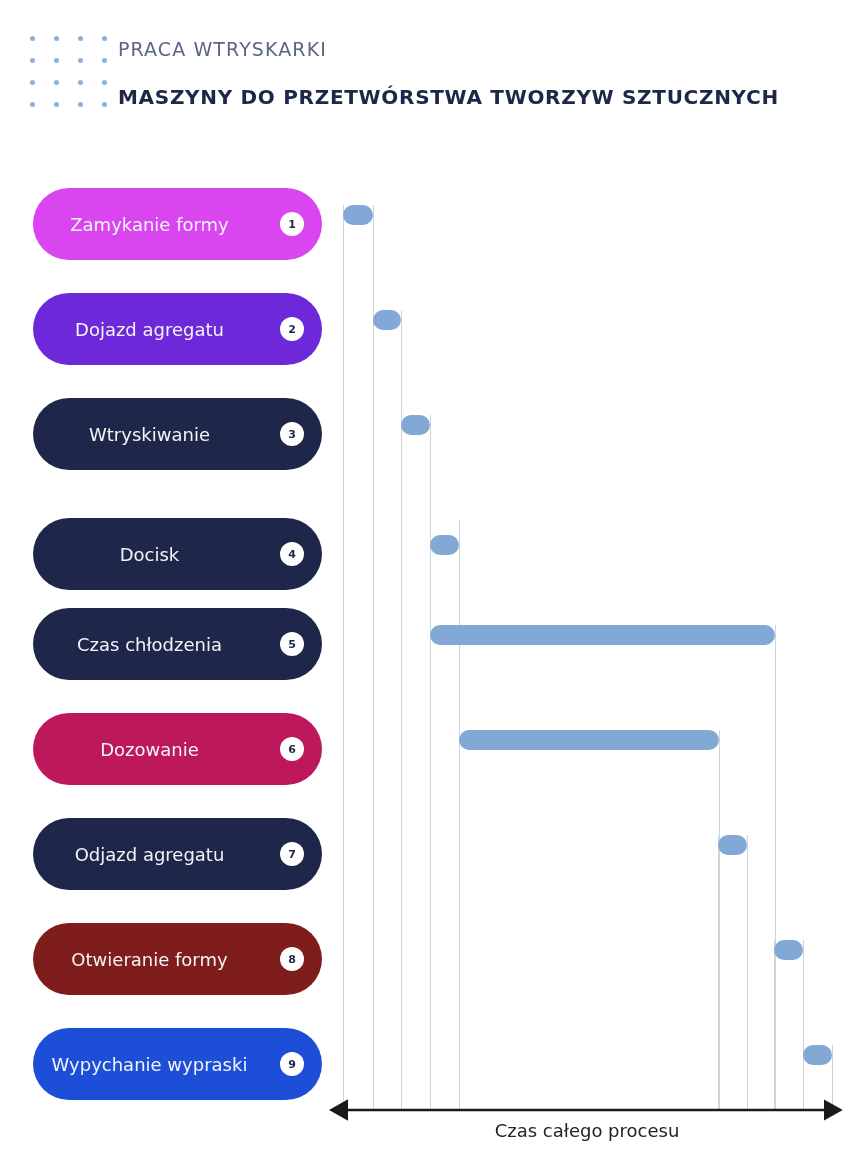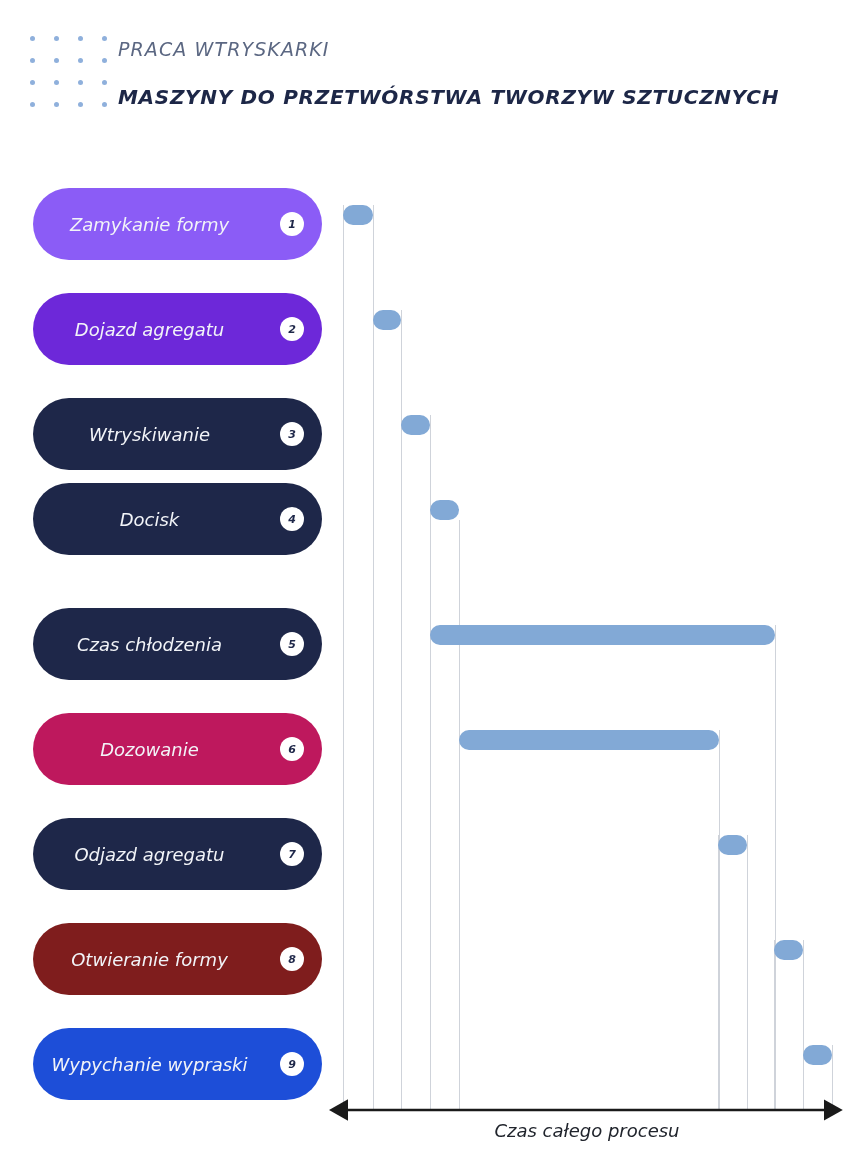--- a/index.html
+++ b/index.html
@@ -4,21 +4,21 @@
 <title>Praca wtryskarki</title>
 <style>
   html,body{margin:0;padding:0;}
   body{
     width:864px;height:1162px;
     background:#ffffff;
     font-family:"DejaVu Sans","Liberation Sans",sans-serif;
     overflow:hidden;
     position:relative;
   }
-  #page{position:relative;width:864px;height:1054px;font-style:italic;}
+  #page{position:relative;width:864px;height:1054px;}
 
   
   .header{position:absolute;left:0;top:0;width:864px;height:150px;}
   .dotgrid{position:absolute;left:30px;top:36px;width:84px;height:72px;}
   .dotgrid .dot{
     position:absolute;width:5px;height:5px;border-radius:50%;
     background:#8fb0dc;
   }
   .hdr-sub{
     position:absolute;left:118px;top:38px;
@@ -131,41 +131,41 @@
       <div class="guide" style="left: 775px; top: 625px; height: 485px; background: rgb(207, 211, 218);"></div>
       <div class="guide" style="left: 459px; top: 730px; height: 380px; background: rgb(207, 211, 218);"></div>
       <div class="guide" style="left: 719px; top: 730px; height: 380px; background: rgb(207, 211, 218);"></div>
       <div class="guide" style="left: 718px; top: 835px; height: 275px; background: rgb(207, 211, 218);"></div>
       <div class="guide" style="left: 747px; top: 835px; height: 275px; background: rgb(207, 211, 218);"></div>
       <div class="guide" style="left: 774px; top: 940px; height: 170px; background: rgb(207, 211, 218);"></div>
       <div class="guide" style="left: 803px; top: 940px; height: 170px; background: rgb(207, 211, 218);"></div>
       <div class="guide" style="left: 803px; top: 1045px; height: 65px; background: rgb(207, 211, 218);"></div>
       <div class="guide" style="left: 832px; top: 1045px; height: 65px; background: rgb(207, 211, 218);"></div>
       <div class="row" style="top: 188px;">
-        <div class="pill" style="background: #8b5cf6;">
+        <div class="pill" style="background: #d946ef;">
           <span class="pill-label" style="color: rgb(242, 244, 248);">Zamykanie formy</span>
           <span class="badge" style="background: rgb(255, 255, 255); color: rgb(30, 39, 73);">1</span>
         </div>
         <div class="bar" style="left: 343px; width: 30px; top: 17px; background: rgb(130, 169, 214);"></div>
       </div>
       <div class="row" style="top: 293px;">
         <div class="pill" style="background: #6d28d9;">
           <span class="pill-label" style="color: rgb(242, 244, 248);">Dojazd agregatu</span>
           <span class="badge" style="background: rgb(255, 255, 255); color: rgb(30, 39, 73);">2</span>
         </div>
         <div class="bar" style="left: 373px; width: 28px; top: 17px; background: rgb(130, 169, 214);"></div>
       </div>
       <div class="row" style="top: 398px;">
         <div class="pill" style="background: rgb(30, 39, 73);">
           <span class="pill-label" style="color: rgb(242, 244, 248);">Wtryskiwanie</span>
           <span class="badge" style="background: rgb(255, 255, 255); color: rgb(30, 39, 73);">3</span>
         </div>
         <div class="bar" style="left: 401px; width: 29px; top: 17px; background: rgb(130, 169, 214);"></div>
       </div>
-      <div class="row" style="top: 483px;">
+      <div class="row" style="top: 518px;">
         <div class="pill" style="background: rgb(30, 39, 73);">
           <span class="pill-label" style="color: rgb(242, 244, 248);">Docisk</span>
           <span class="badge" style="background: rgb(255, 255, 255); color: rgb(30, 39, 73);">4</span>
         </div>
         <div class="bar" style="left: 430px; width: 29px; top: 17px; background: rgb(130, 169, 214);"></div>
       </div>
       <div class="row" style="top: 608px;">
         <div class="pill" style="background: rgb(30, 39, 73);">
           <span class="pill-label" style="color: rgb(242, 244, 248);">Czas chłodzenia</span>
           <span class="badge" style="background: rgb(255, 255, 255); color: rgb(30, 39, 73);">5</span>

